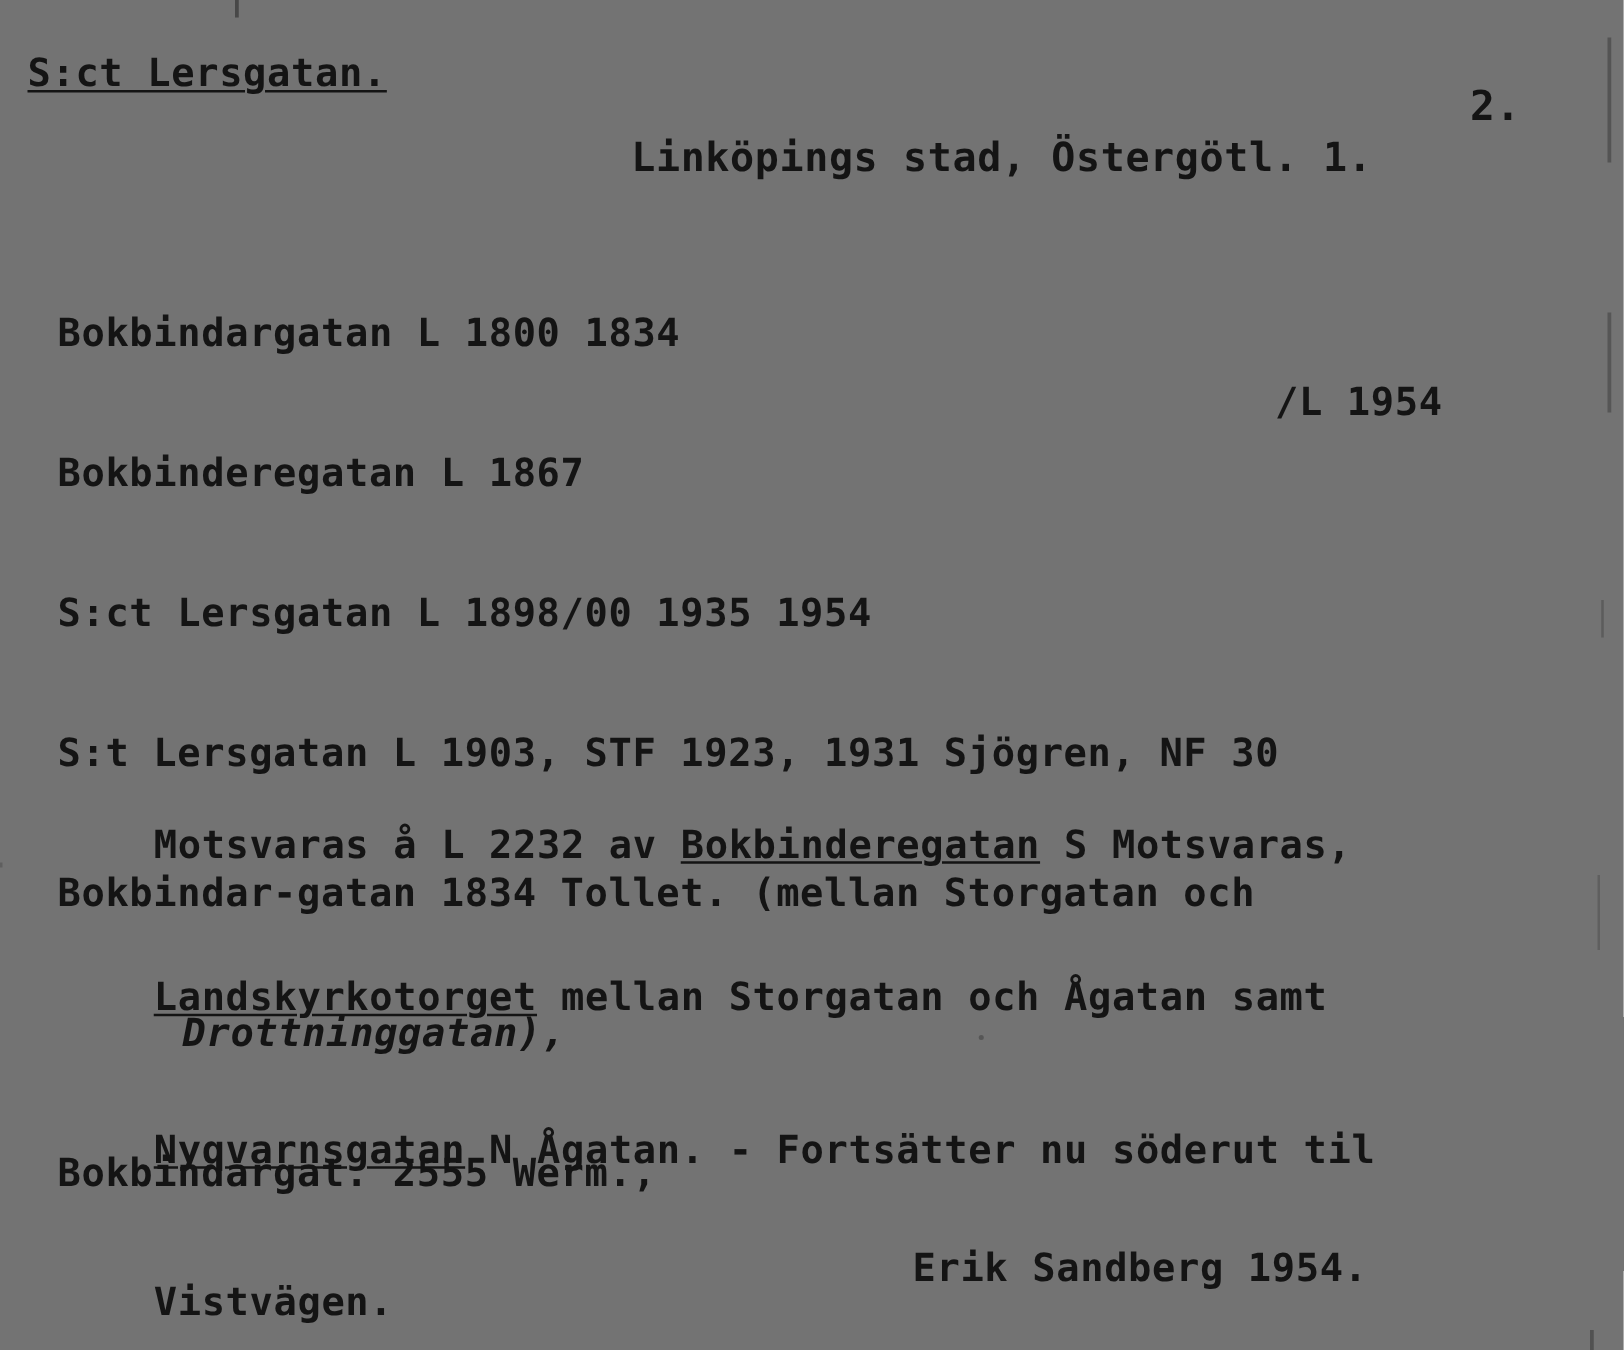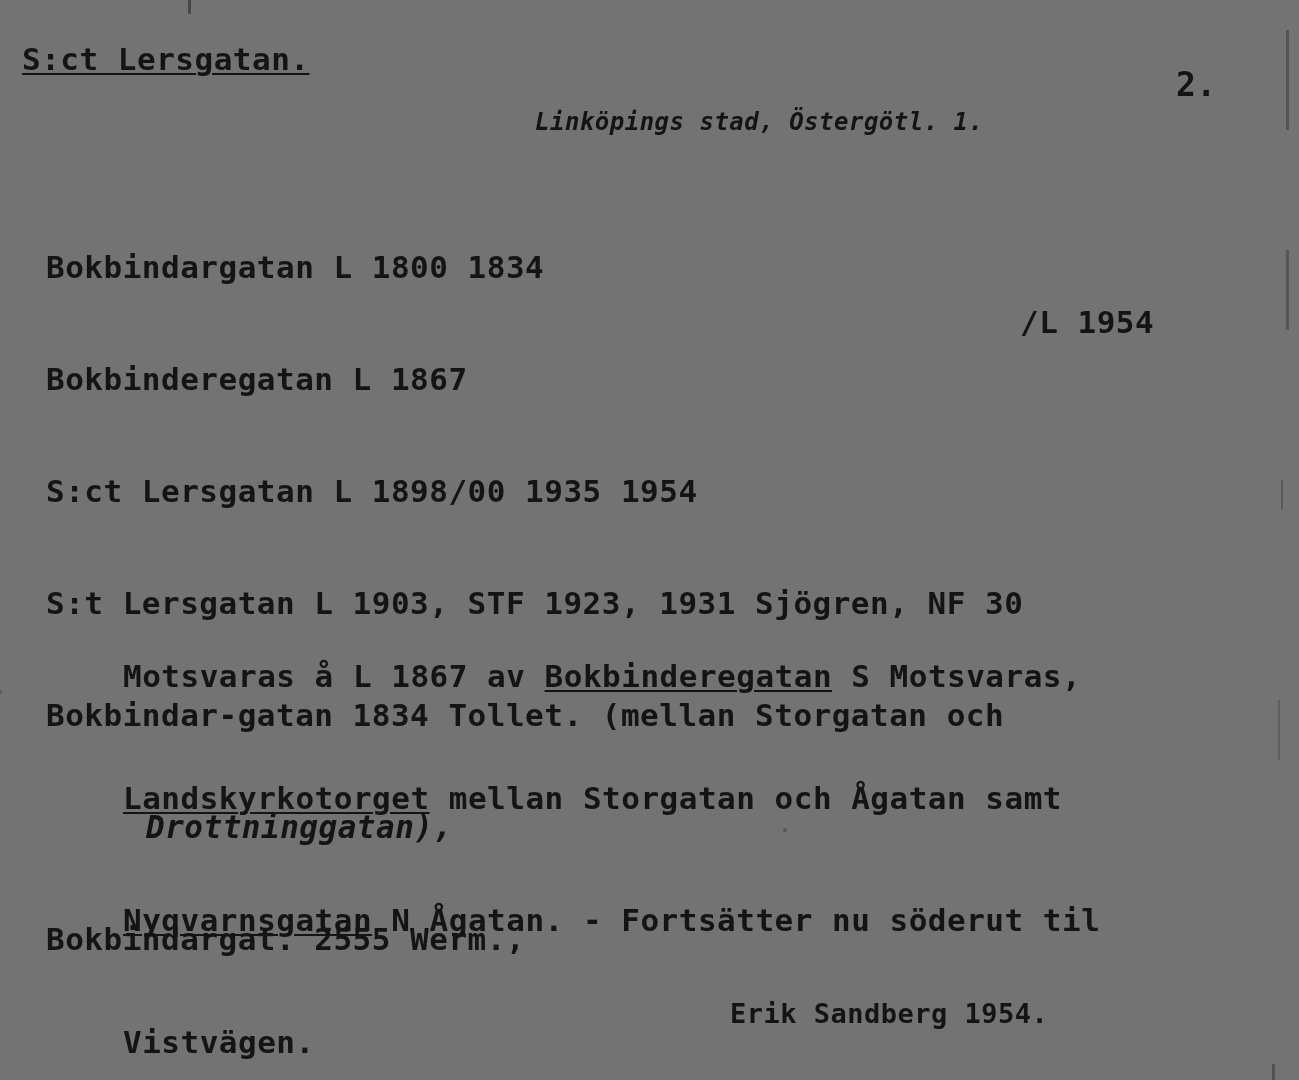--- a/index.html
+++ b/index.html
@@ -45,24 +45,23 @@
     font-size: 31px;
   }
 
   .pageno {
     left: 1176px;
     top: 68px;
     font-size: 33px;
   }
 
   .subtitle {
-    left: 535px;
+    left: 505px;
     top: 110px;
-    font-size: 24px;
-    font-style: italic;
+    font-size: 32px;
   }
 
   .block-a {
     left: 18px;
     top: 190px;
     font-size: 31px;
   }
   .block-a .ln {
     display: block;
     height: 50px;
@@ -82,21 +81,21 @@
     font-size: 31px;
   }
   .block-b .ln {
     display: block;
     height: 60px;
   }
 
   .signature {
     left: 730px;
     top: 1000px;
-    font-size: 27px;
+    font-size: 31px;
   }
 
   
   .mark {
     position: absolute;
     background: #3a3a3a;
   }
   .mark-top {
     left: 188px;
     top: 0px;
@@ -184,21 +183,21 @@
     <span class="ln">S:t Lersgatan L 1903, STF 1923, 1931 Sjögren, NF 30</span>
     <span class="ln">Bokbindar-gatan 1834 Tollet. (mellan Storgatan och</span>
     <span class="ln"><span class="indent-1">Drottninggatan),</span></span>
     <span class="ln">Bokbindargat. 2555 Werm.,</span>
   </div>
 
   <div class="tw sidecode">/L 1954</div>
 
   <div class="tw block-b">
     <span class="ln">
-      <span>Motsvaras å L 1867 av </span><span class="u">Bokbinderegatan</span><span> S Motsvaras,</span>
+      <span>Motsvaras å L 2232 av </span><span class="u">Bokbinderegatan</span><span> S Motsvaras,</span>
     </span>
     <span class="ln">
       <span></span><span class="u">Landskyrkotorget</span><span> mellan Storgatan och Ågatan samt</span>
     </span>
     <span class="ln">
       <span></span><span class="u">Nyqvarnsgatan</span><span> N Ågatan. - Fortsätter nu söderut til</span>
     </span>
     <span class="ln">
       <span>Vistvägen.</span>
     </span>

